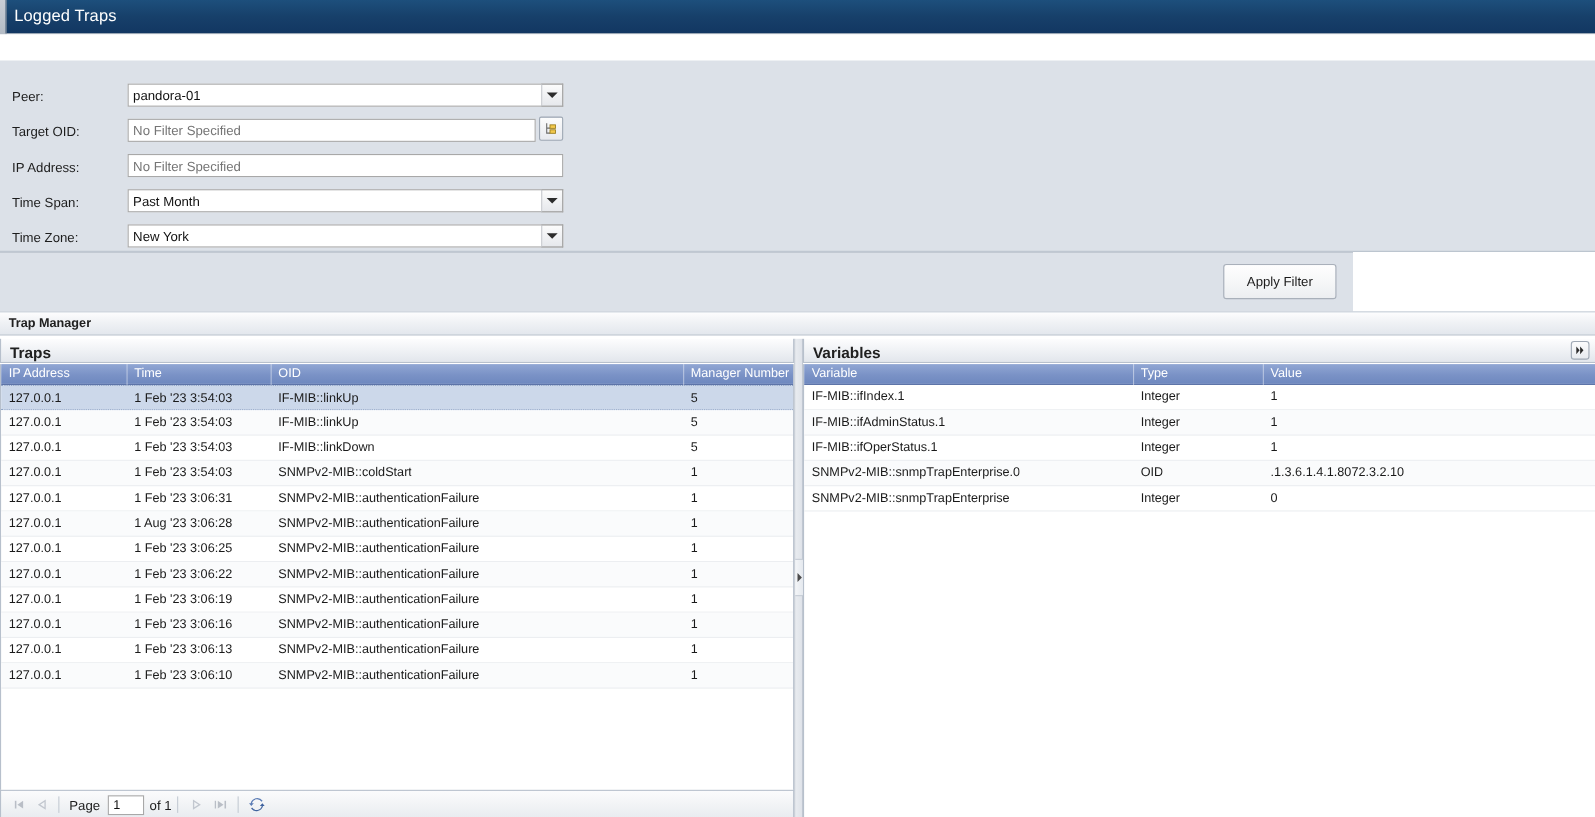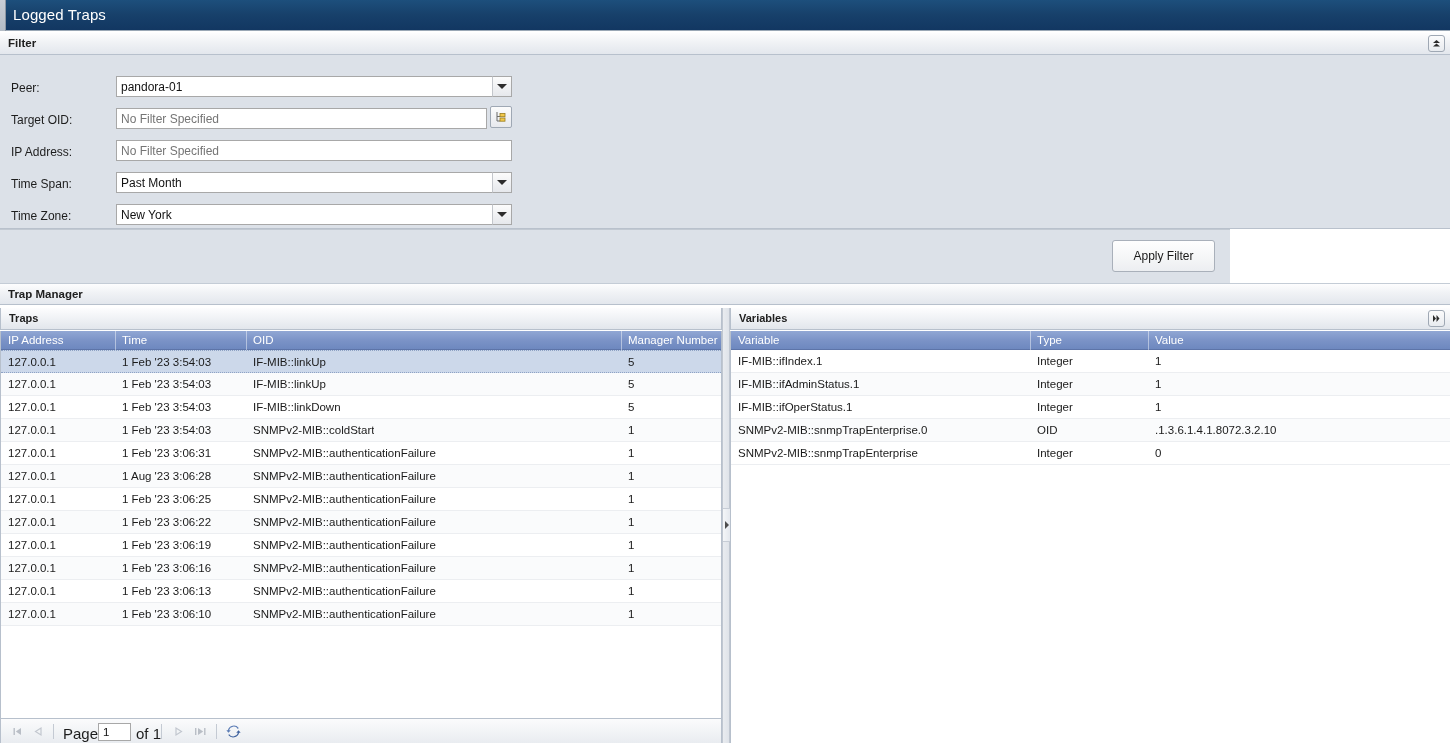--- a/index.html
+++ b/index.html
@@ -119,21 +119,21 @@
   }
 
   
   .panel-header {
     position: absolute; height: 22px;
     background: linear-gradient(to bottom,#fdfdfe 0%,#f1f3f6 45%,#e2e6ec 100%);
     border-bottom: 1px solid #b7c0cc;
   }
   .panel-header .ph-label {
     position: absolute; left: 8px; top: 4px;
-    font-weight: bold; font-size: 11px; color: #202020;
+    font-weight: bold; font-size: 14px; color: #202020;
   }
 
   .grid {
     position: absolute;
     background: #ffffff;
     border-left: 1px solid #b7c0cc;
     border-right: 1px solid #b7c0cc;
     overflow: hidden;
   }
   .grid-head {
@@ -219,21 +219,21 @@
     position: absolute; top: 4px; width: 17px; height: 17px;
     display: flex; align-items: center; justify-content: center;
     cursor: pointer;
   }
   .pager .pbtn.disabled { cursor: default; }
   .pager .psep {
     position: absolute; top: 5px; width: 1px; height: 15px;
     background: #c4cad3;
   }
   .pager .ptext {
-    position: absolute; top: 6px; font-size: 15px; color: #1d1d1d;
+    position: absolute; top: 6px; font-size: 12px; color: #1d1d1d;
   }
   .pager .pageinput {
     position: absolute; top: 4px; left: 97px;
     width: 33px; height: 18px;
     border: 1px solid #a8a8a8; background: #fff;
     font-size: 11.5px; color: #111; text-align: left;
     padding-left: 4px;
     font-family: "Liberation Sans", sans-serif;
     outline: none;
   }
@@ -241,29 +241,20 @@
 </head>
 <body>
 
 <div id="app">
 
   <div class="titlebar">
     <div class="leftstrip"></div>
     <div class="title">Logged Traps</div>
   </div>
 
-  <div class="section-band band-filter">
-    <div class="band-label">Filter</div>
-    <div class="collapse-btn">
-      <svg width="11" height="11" viewBox="0 0 11 11">
-        <polygon points="5.5,2 9,5 2,5" fill="#2b2b2b"></polygon>
-        <polygon points="5.5,5.5 9,8.5 2,8.5" fill="#2b2b2b"></polygon>
-      </svg>
-    </div>
-  </div>
 
   <div class="filter-panel">
 
     <div class="filter-row" style="top:18px;">
       <div class="lbl">Peer:</div>
       <input class="field with-arrow" readonly="" value="pandora-01" style="">
       <div class="combo-arrow">
         <i></i>
       </div>
     </div>

